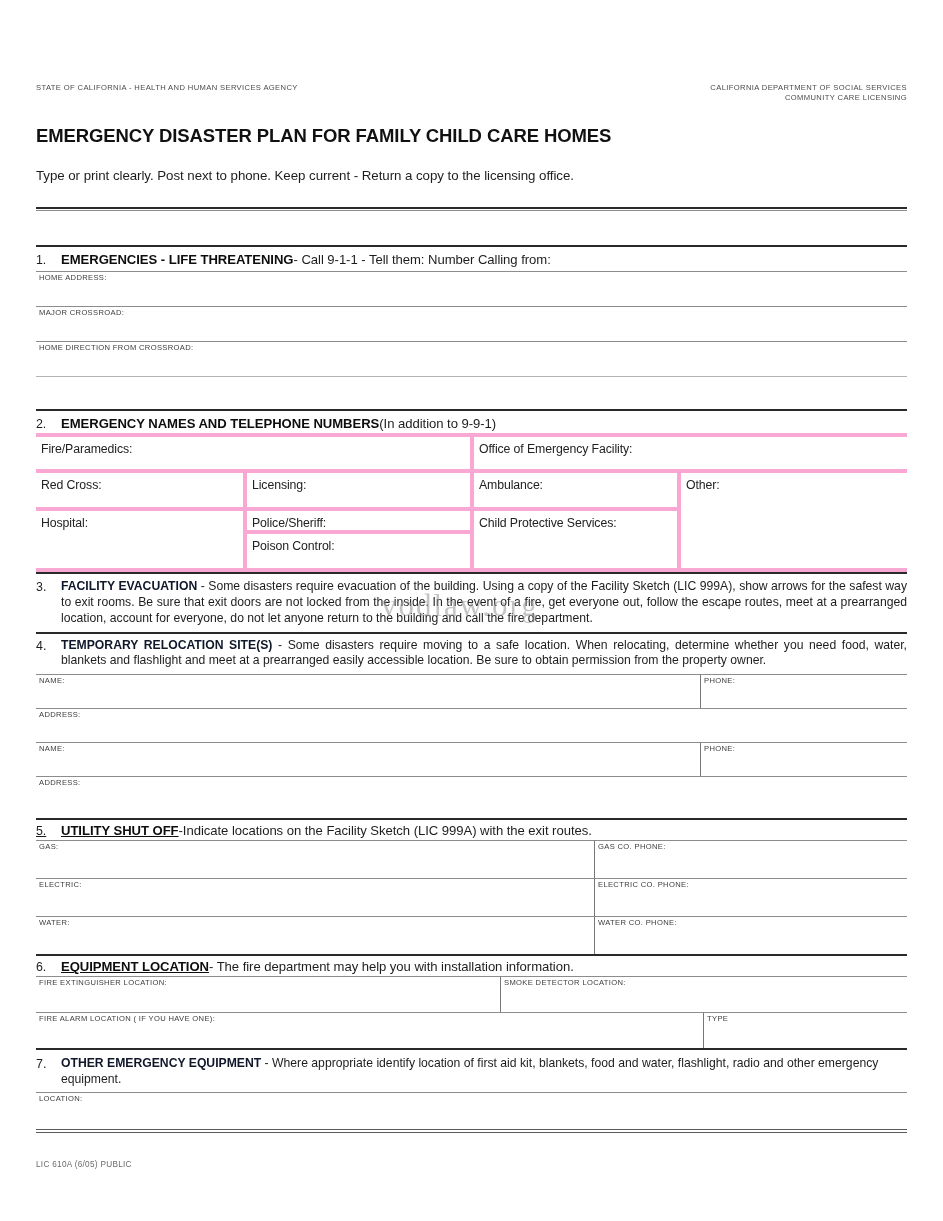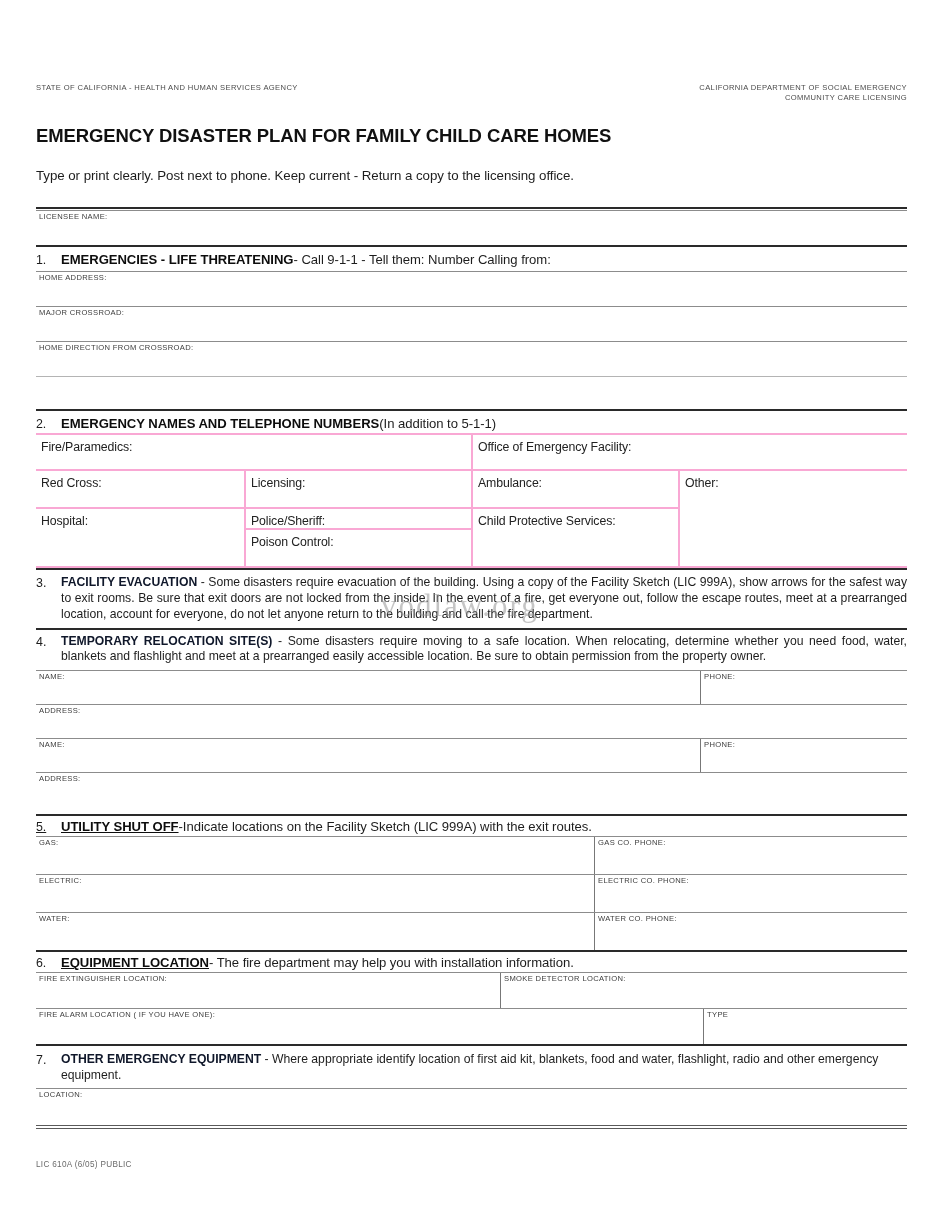--- a/index.html
+++ b/index.html
@@ -107,21 +107,21 @@
     text-align: justify;
     color: #1d1d1d;
   }
   .sec-para .sec-num { padding-top: 0px; }
   .sec-para .body { flex: 1; }
   .sec-para .body b { color: #0f172a; }
 
   
   .tbl { width: 100%; border-collapse: collapse; }
   .tbl td {
-    border: 2px solid #f9a8d4;
+    border: 4px solid #f9a8d4;
     vertical-align: top;
     font-size: 12.3px;
     color: #222;
     padding: 5px 0 0 5px;
     letter-spacing: -0.1px;
   }
   .tbl td.noborder-l { border-left: none; }
   .tbl td.noborder-r { border-right: none; }
 
   
@@ -149,37 +149,33 @@
   }
 </style>
 </head>
 <body>
 
 <div class="page">
 
   <div class="hdr">
     <div class="hdr-left">STATE OF CALIFORNIA - HEALTH AND HUMAN SERVICES AGENCY</div>
     <div class="hdr-right">
-      <div>CALIFORNIA DEPARTMENT OF SOCIAL EMERGENCY</div>
+      <div>CALIFORNIA DEPARTMENT OF SOCIAL SERVICES</div>
       <div>COMMUNITY CARE LICENSING</div>
     </div>
   </div>
 
   <div class="doc-title">EMERGENCY DISASTER PLAN FOR FAMILY CHILD CARE HOMES</div>
   <div class="doc-instruct">Type or print clearly.  Post next to phone.  Keep current - Return a copy to the licensing office.</div>
 
   <div style="height:24px"></div>
   <div class="rule-thick"></div>
   <div style="height:1px"></div>
   <div class="rule-thin"></div>
   <div class="row" style="height:34px">
-    <div class="cell" style="width:664px">
-      <div class="field-label">LICENSEE NAME:</div>
-      <div class="field-value"></div>
-    </div>
   </div>
   <div class="rule-thick"></div>
 
   <div class="sec-head">
     <span class="sec-num">1.</span>
     <span class="sec-title">EMERGENCIES - LIFE THREATENING</span>
     <span class="sec-rest"> - Call 9-1-1 - Tell them:  Number Calling from:</span>
   </div>
 
   <div class="rule-thin"></div>
@@ -199,21 +195,21 @@
     <div class="field-label">HOME DIRECTION FROM CROSSROAD:</div>
     <div class="field-value"></div>
   </div>
   <div class="rule-light"></div>
 
   <div style="height:32px"></div>
   <div class="rule-thick"></div>
   <div class="sec-head" style="padding-bottom:2px">
     <span class="sec-num">2.</span>
     <span class="sec-title">EMERGENCY NAMES AND TELEPHONE NUMBERS</span>
-    <span class="sec-rest"> (In addition to 5-1-1)</span>
+    <span class="sec-rest"> (In addition to 9-9-1)</span>
   </div>
 
   <table class="tbl">
     <tbody>
         <tr>
       <td colspan="2" style="width:436px;height:36px" class="noborder-l">
         <span>Fire/Paramedics:</span>
       </td>
       <td colspan="2" style="width:435px" class="noborder-r">
         <span>Office of Emergency Facility:</span>

